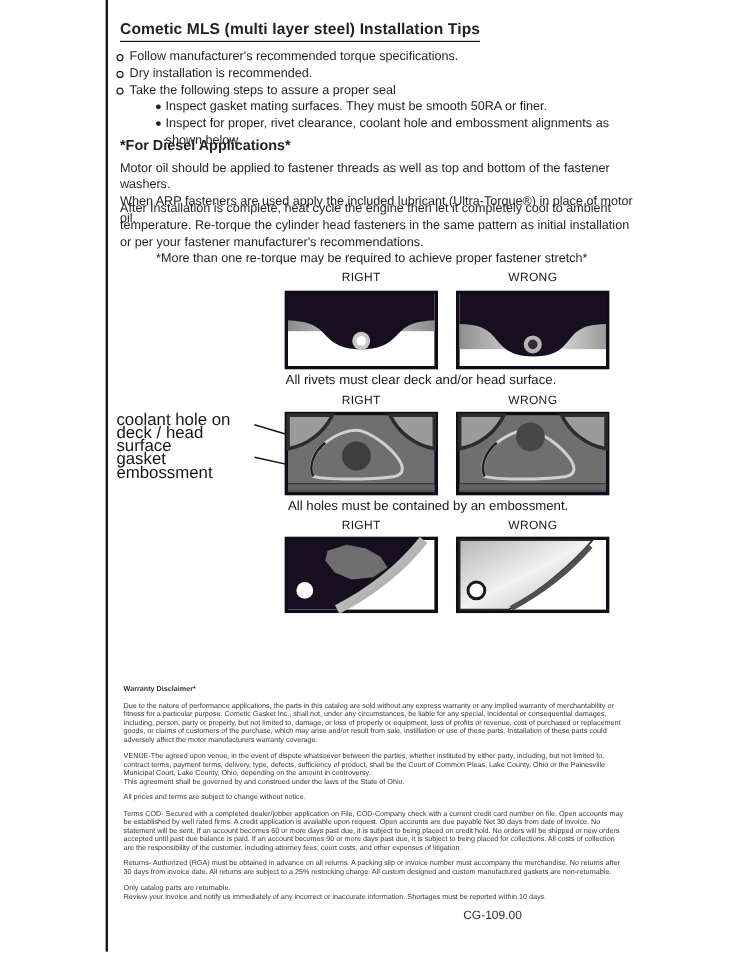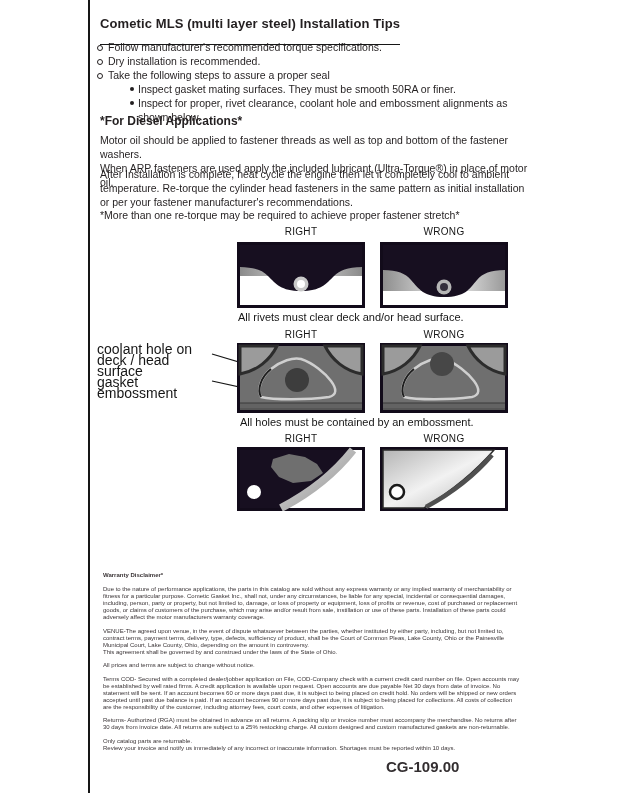--- a/index.html
+++ b/index.html
@@ -4,45 +4,45 @@
 <style>
   html,body { margin:0; padding:0; background:#ffffff; }
   .page {
     position:relative; width:618px; height:800px; background:#ffffff;
     font-family:"Liberation Sans", sans-serif; color:#231f20; overflow:hidden;
   }
   .vrule { position:absolute; left:88px; top:0; width:2px; height:793px; background:#161616; }
 
   .title {
     position:absolute; left:100px; top:16px; font-size:13px; font-weight:bold;
-    border-bottom:1.5px solid #161616; padding-bottom:13px; letter-spacing:0.1px;
+    border-bottom:1.5px solid #161616; padding-bottom:3px; letter-spacing:0.1px;
   }
 
   .tips { position:absolute; left:97px; top:40px; font-size:10.5px; width:440px; }
   .tip-row { display:flex; align-items:flex-start; line-height:14px; }
   .b1 { width:4px; height:4px; border:1px solid #231f20; border-radius:50%; margin:4.5px 5px 0 0; flex:none; }
   .b2 { width:4px; height:4px; background:#231f20; border-radius:50%; margin:4.5px 4px 0 0; flex:none; }
   .tip-sub { margin-left:33px; }
 
   .diesel-h { position:absolute; left:100px; top:114px; font-size:12px; font-weight:bold; }
   .para { position:absolute; left:100px; width:432px; font-size:10.5px; line-height:14px; white-space:pre-line; }
-  .p1 { top:133px; } .p2 { top:167px; } .pnote { top:208px; }
+  .p1 { top:133px; } .p2 { top:167px; } .pnote { top:208px;margin-left:30px; }
 
   .dlabel { position:absolute; width:128px; text-align:center; font-size:10px; color:#161616; letter-spacing:0.3px; }
   .dbox { position:absolute; width:128px; line-height:0; }
   .dcap { position:absolute; font-size:11px; line-height:13px; white-space:pre-line; color:#161616; }
 
   .side-label { position:absolute; width:115px; text-align:left; font-size:14px; line-height:11px; color:#161616; }
   .leader-svg { position:absolute; left:210px; top:348px; pointer-events:none; }
 
   .warranty { position:absolute; left:103px; top:572px; width:418px; font-size:6px; line-height:7px; color:#3a3436; }
   .warranty .wh { font-weight:bold; margin:0 0 7px 0; }
   .warranty .wp { white-space:pre-line; margin:0 0 6.5px 0; }
 
-  .footer-code { position:absolute; left:386px; top:758px; font-size:15px; color:#332e30;font-weight:bold; }
+  .footer-code { position:absolute; left:386px; top:758px; font-size:10px; color:#332e30; }
 </style>
 </head>
 <body>
 
 <div class="page">
   <div class="vrule"></div>
 
   <div class="title">Cometic MLS (multi layer steel) Installation Tips</div>
 
   <div class="tips">

